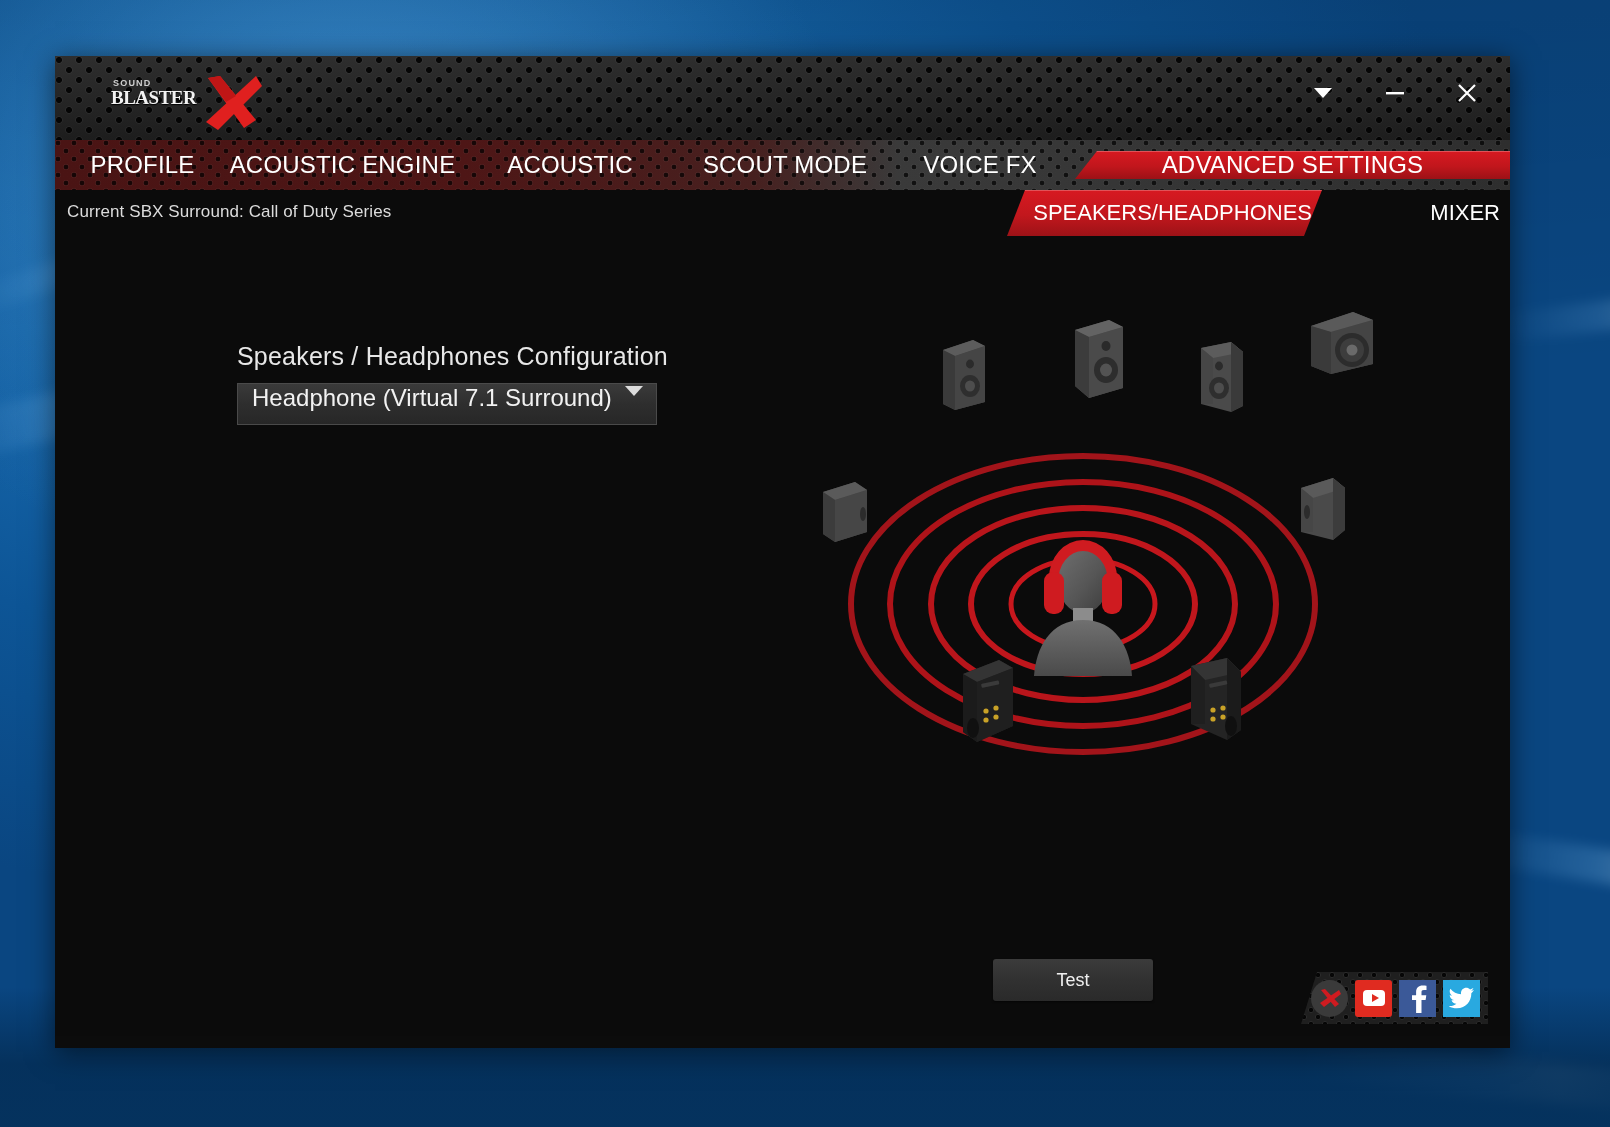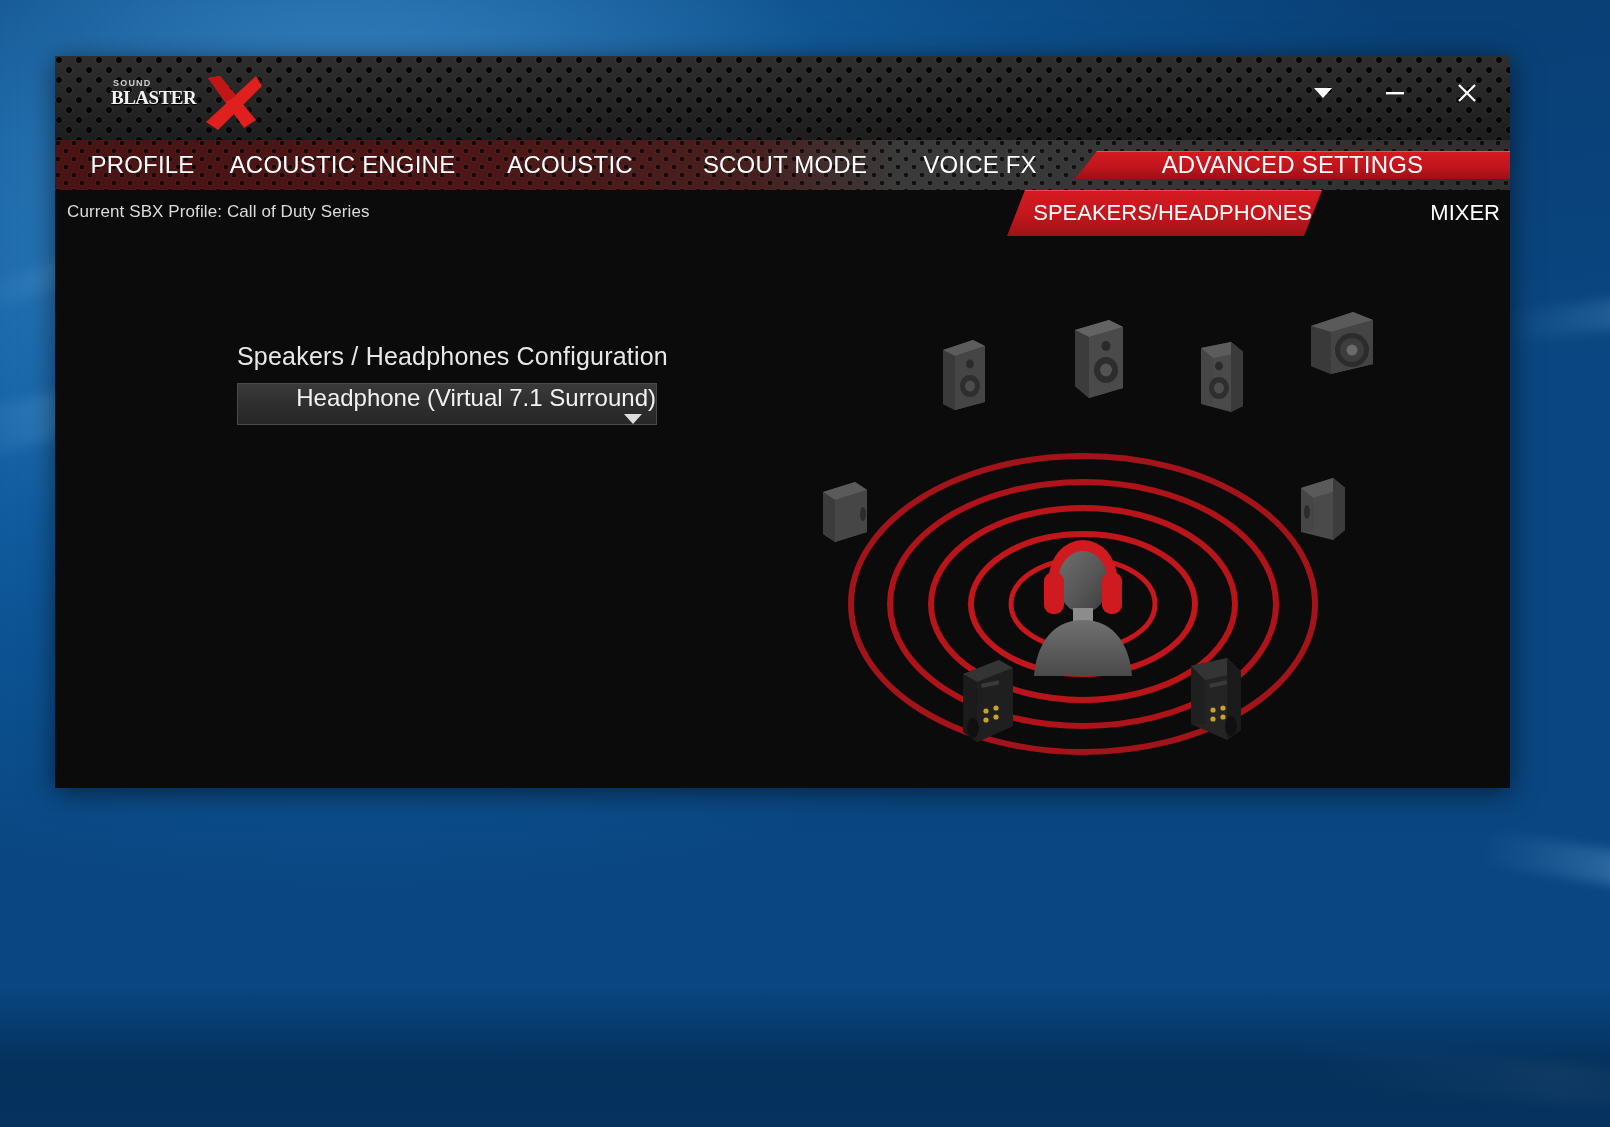--- a/index.html
+++ b/index.html
@@ -36,21 +36,21 @@
   .wp-glow {
     position:absolute; left:-200px; top:-260px; width:1100px; height:900px;
     background: radial-gradient(ellipse at center, rgba(120,195,255,0.30) 0%, rgba(120,195,255,0) 65%);
     pointer-events:none;
   }
 
   
   #app-window {
     position: absolute;
     left: 55px; top: 56px;
-    width: 1455px; height: 732px;
+    width: 1455px; height: 992px;
     background: #0c0c0c;
     box-shadow: 0 4px 26px rgba(0,0,0,0.55);
     overflow: hidden;
   }
 
   
   #titlebar {
     position: relative;
     height: 84px;
     background-color: #262626;
@@ -163,23 +163,22 @@
   }
   #config-label {
     position: absolute; left: 182px; top: 106px;
     color: #e8e8e8; font-size: 25px; letter-spacing: 0.2px;
   }
   #config-dropdown {
     position: absolute; left: 182px; top: 147px;
     width: 420px; height: 42px;
     background: linear-gradient(180deg, #3a3a3a 0%, #2e2e2e 50%, #272727 100%);
     border: 1px solid #4a4a4a;
-    display: flex; align-items: flex-end;
+    display: flex; align-items: flex-start;
     cursor: pointer;
-    flex-direction: column;
   }
   #config-value {
     flex: 1 1 auto;
     padding-left: 14px;
     color: #f2f2f2; font-size: 24px; white-space: nowrap;
   }
   #config-arrow {
     width: 46px; display:flex; align-items:center; justify-content:center;
   }
 
@@ -286,21 +285,21 @@
       </div>
       <div class="tab" id="tab-voicefx">
         <span>VOICE FX</span>
       </div>
       <div class="tab active" id="tab-advanced">
         <span>ADVANCED SETTINGS</span>
       </div>
     </div>
 
     <div id="subbar">
-      <div id="sbx-profile">Current SBX Profile: Call of Duty Series</div>
+      <div id="sbx-profile">Current SBX Surround: Call of Duty Series</div>
       <div id="subtabs">
         <div class="subtab active" id="subtab-speakers">
           <span>SPEAKERS/HEADPHONES</span>
         </div>
         <div class="subtab" id="subtab-mixer">
           <span>MIXER</span>
         </div>
       </div>
     </div>
 

